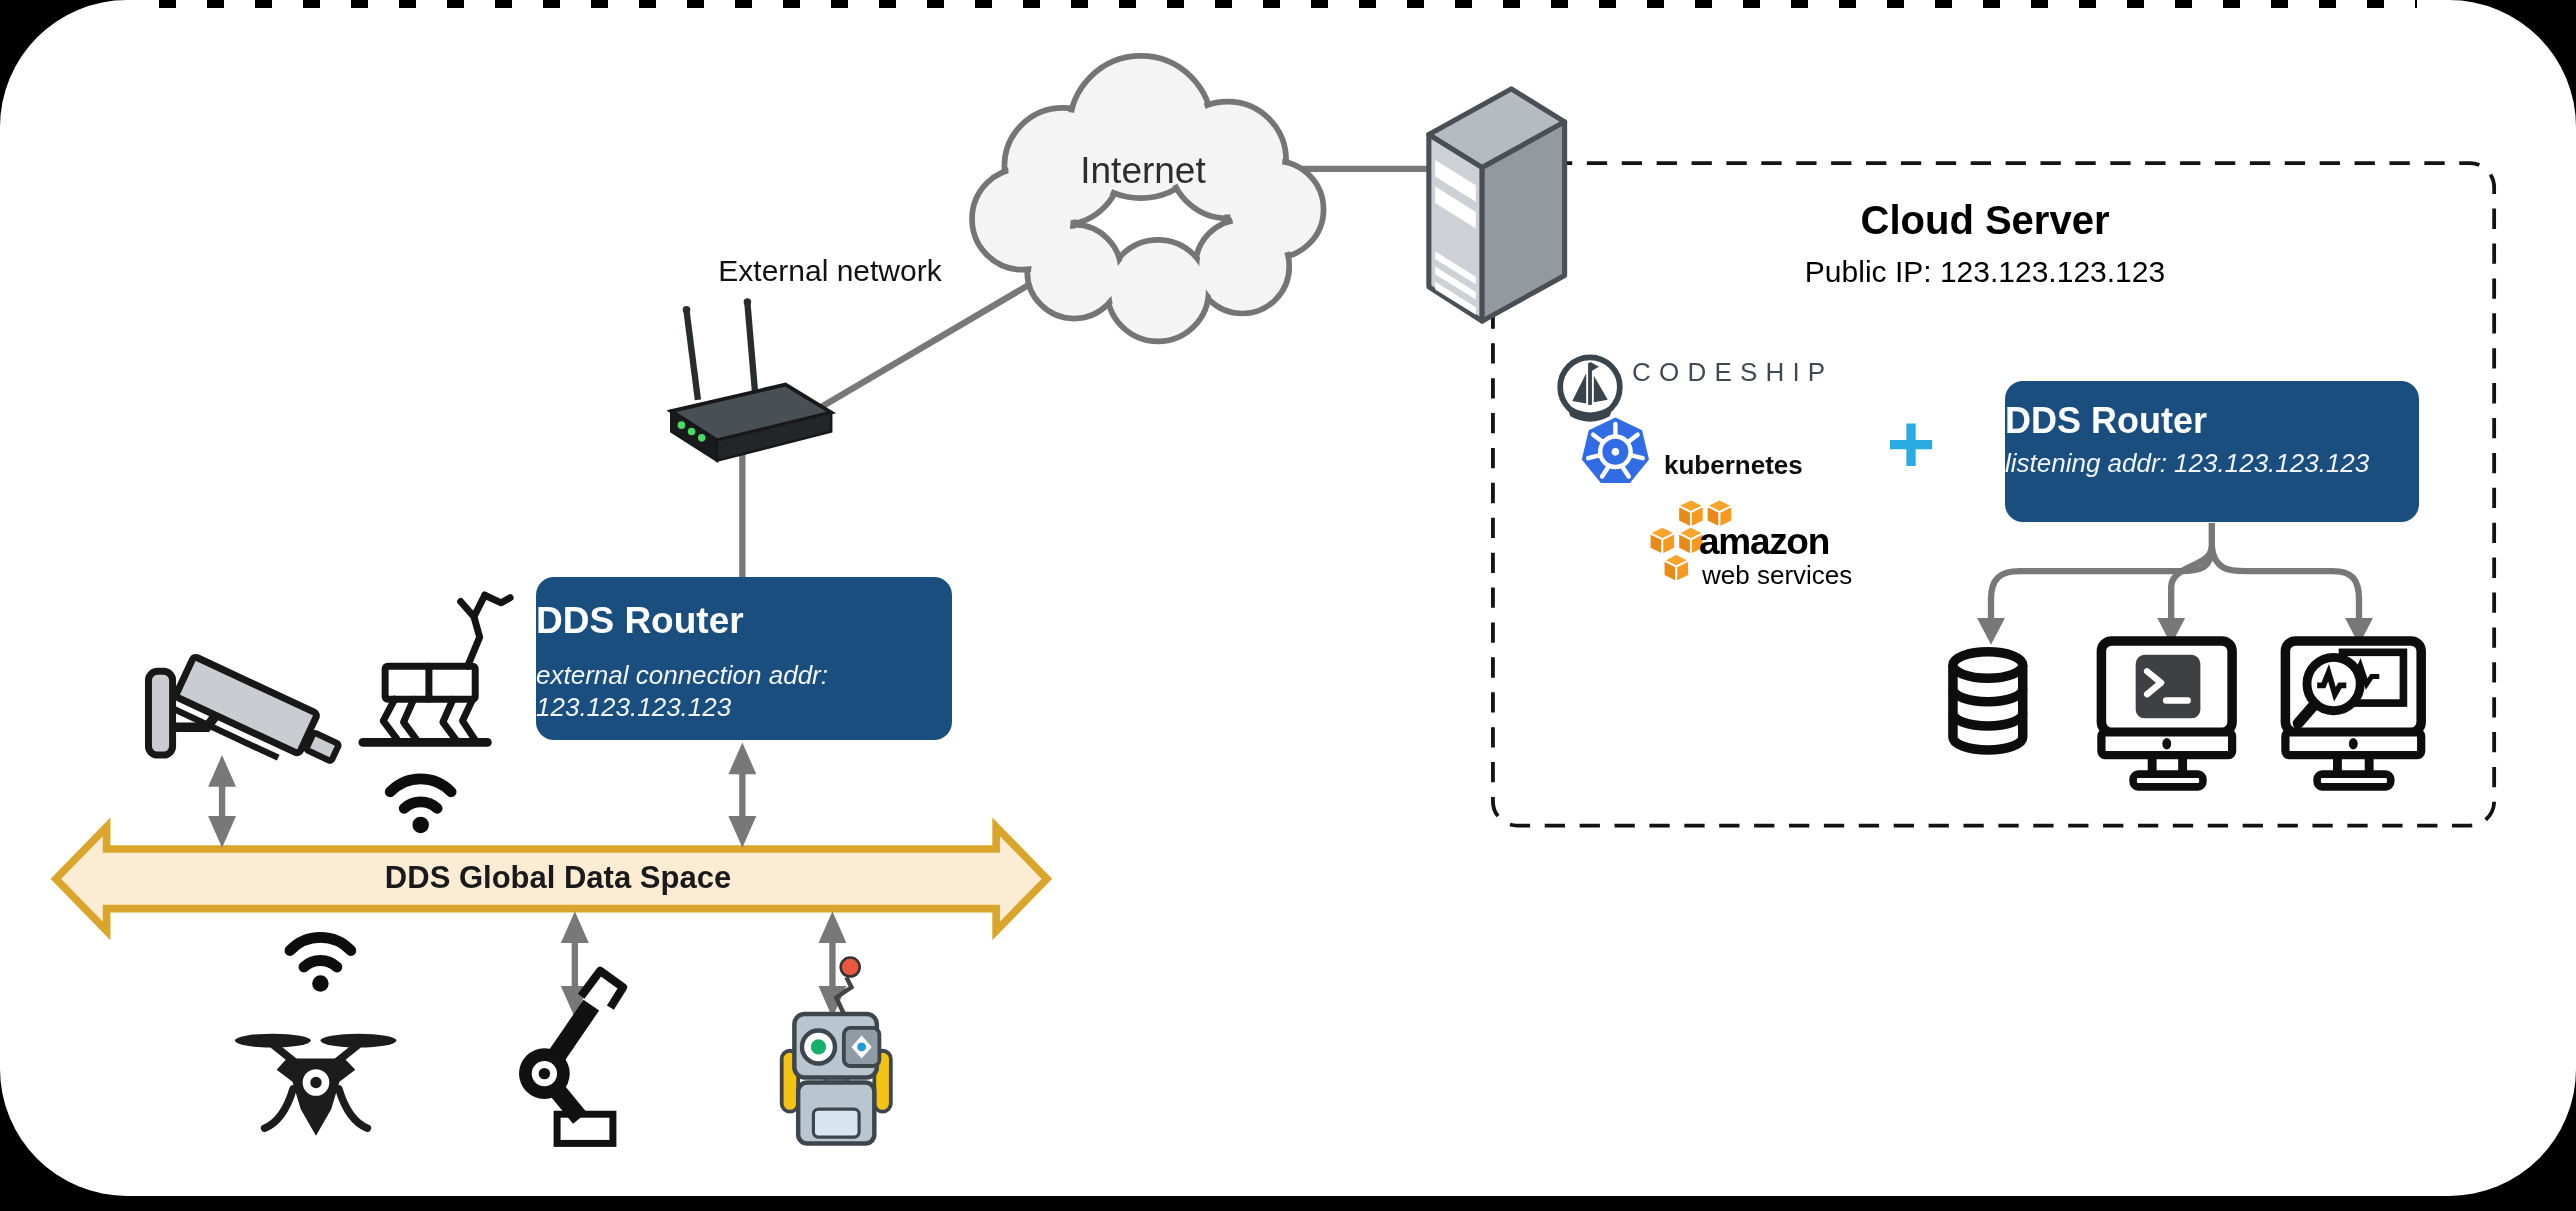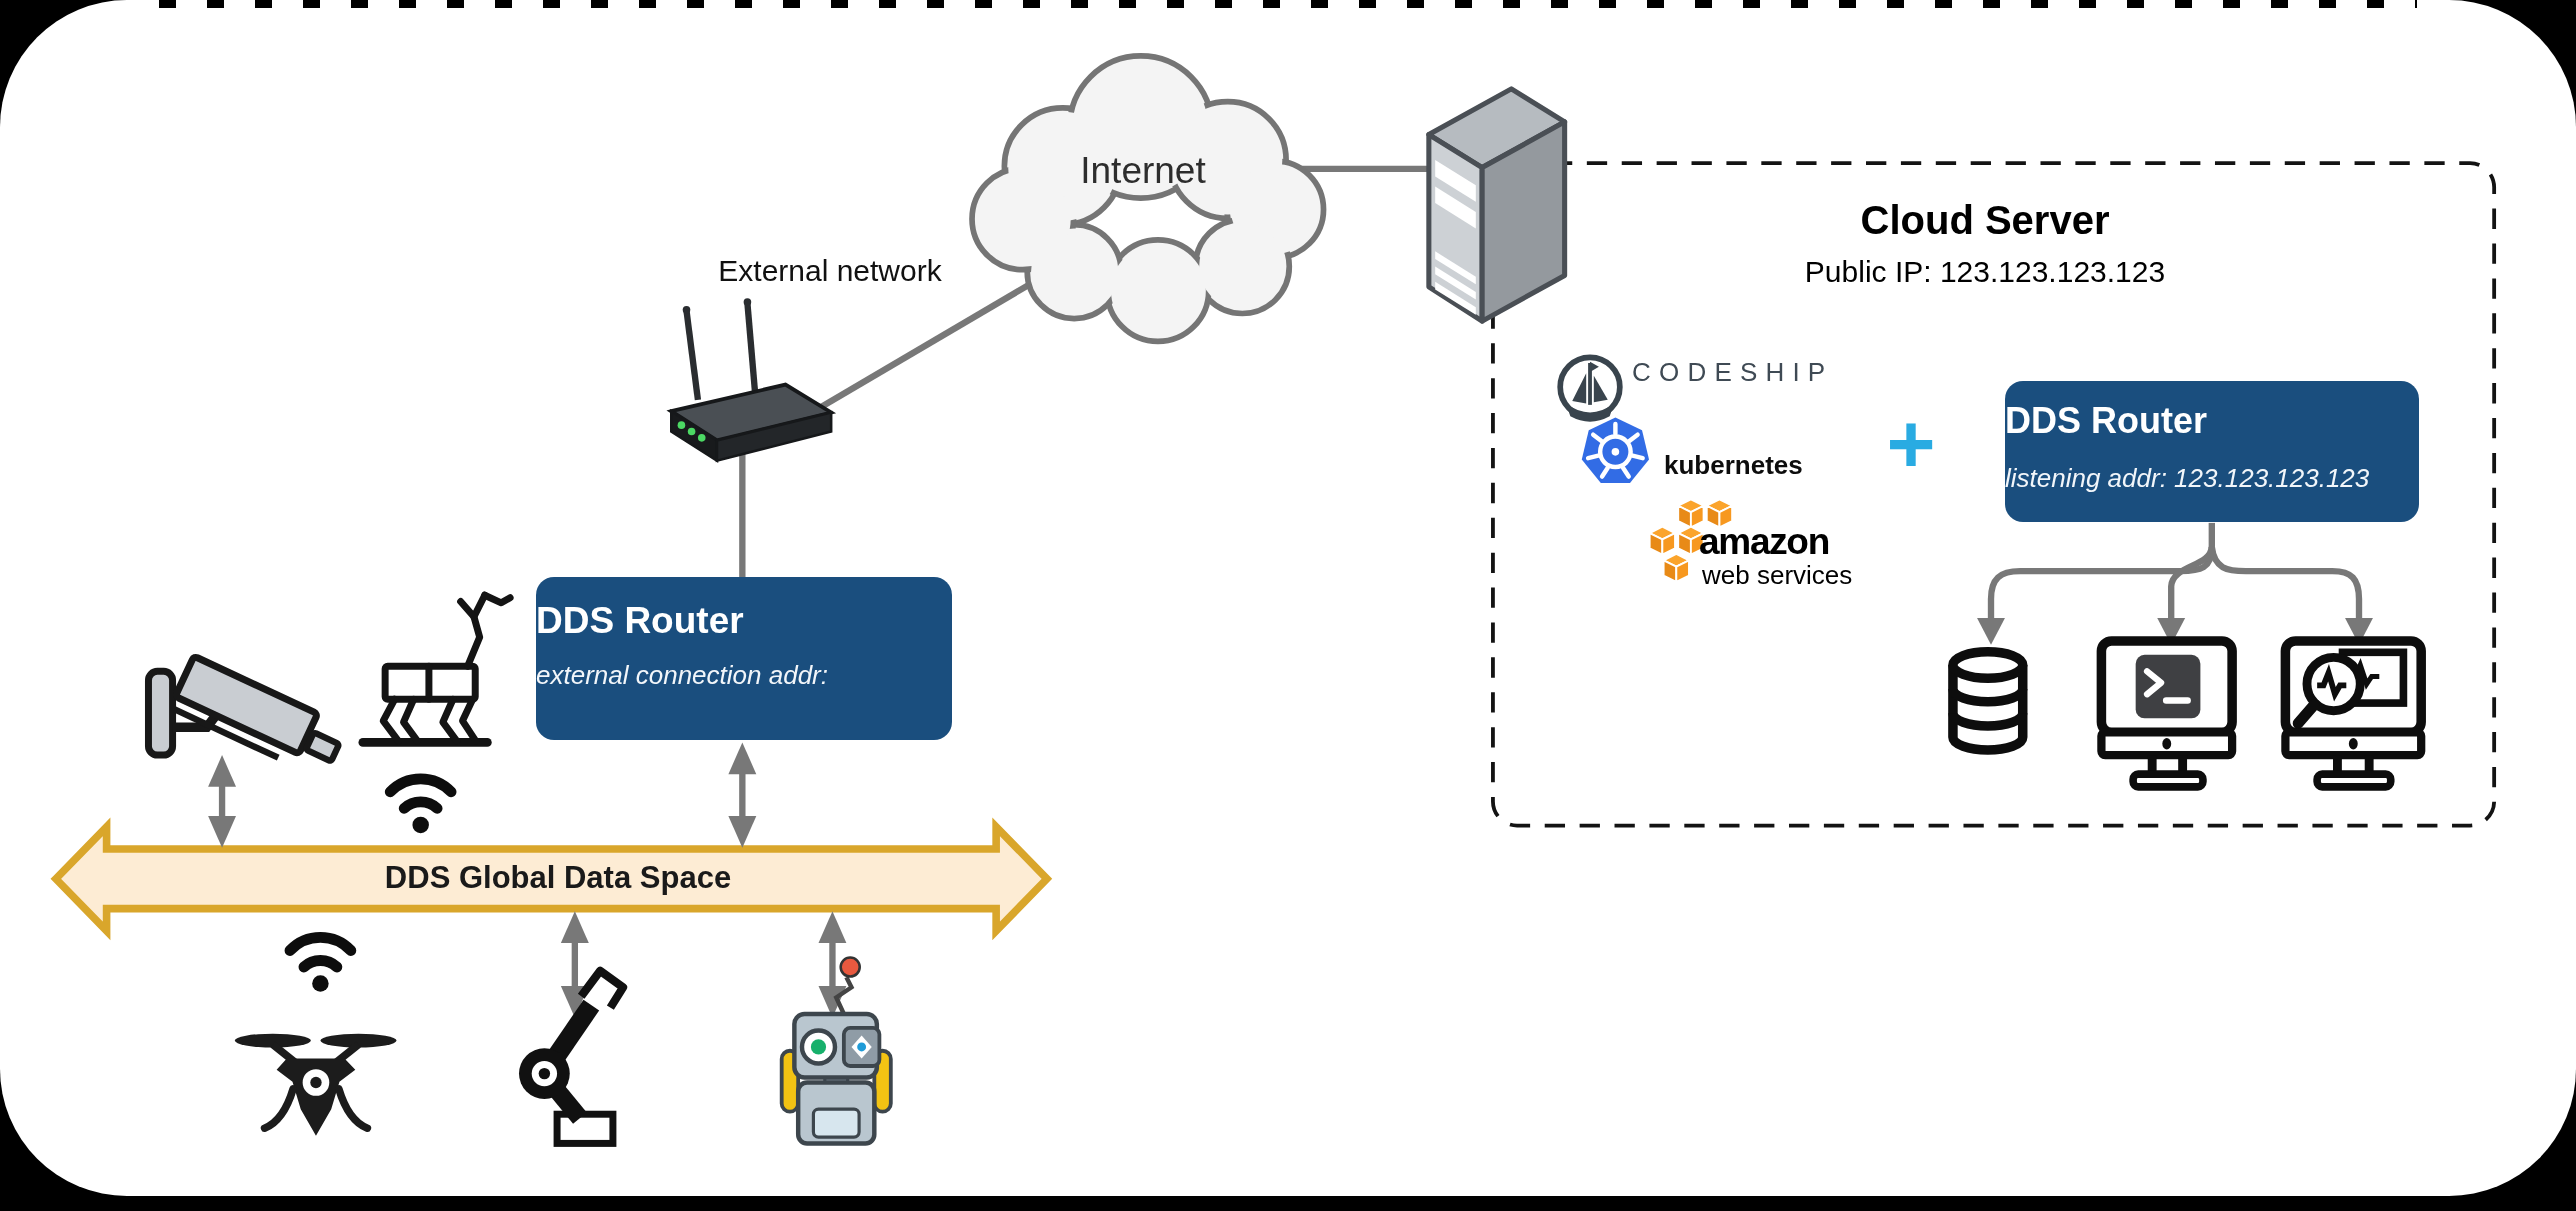--- a/index.html
+++ b/index.html
@@ -13,21 +13,21 @@
       background:repeating-linear-gradient(90deg,#000 0 17px,transparent 17px 48px);}
   .router-box{position:absolute;background:var(--router-box-blue,#1A4E7E);border-radius:18px;
       color:#fff;}
   .router-box .rb-title{font-weight:bold;font-size:37px;}
   .router-box .rb-addr{font-style:italic;font-size:26px;color:#f2f6fa;}
   #edge-router-box{left:536px;top:577px;width:416px;height:163px;}
   #edge-router-box .rb-title{margin-top:23px;}
   #edge-router-box .rb-addr{margin-top:18px;line-height:1.22;}
   #cloud-router-box{left:2005px;top:381px;width:414px;height:141px;}
   #cloud-router-box .rb-title{margin-top:19px;font-size:36px;}
-  #cloud-router-box .rb-addr{margin-top:21px;}
+  #cloud-router-box .rb-addr{margin-top:6px;}
   .lbl-internet{font-size:37px;color:#2d2d2d;}
   .lbl-net{font-size:30px;color:#111;line-height:1.32;}
   .lbl-band{font-size:31px;color:#1a1a1a;font-weight:bold;}
   .lbl-cs-title{font-size:40px;font-weight:bold;color:#000;}
   .lbl-cs-ip{font-size:30px;color:#000;}
   .lbl-plus{font-size:84px;font-weight:bold;color:var(--plus-blue,#29ABE2);}
   .lbl-codeship{font-size:26px;letter-spacing:8.2px;color:#3f4a54;}
   .lbl-k8s{font-size:26px;font-weight:bold;color:#0d0d0d;}
   .lbl-amazon{font-size:37px;font-weight:bold;color:#000;letter-spacing:-1.3px;}
   .lbl-aws-sub{font-size:26px;color:#000;}
@@ -297,20 +297,21 @@
 
   <div class="txt ctr lbl-internet" style="left:1143px;top:171px;">Internet</div>
 
   <div class="txt ctr lbl-net" style="left:830px;top:271px;">External network</div>
 
 
   <div class="router-box" id="edge-router-box">
     <div class="rb-title">DDS Router</div>
     <div class="rb-addr">
       <div>external connection addr:</div>
+      <div>123.123.123.123</div>
     </div>
   </div>
 
   <div class="txt ctr lbl-band" style="left:558px;top:878px;">DDS Global Data Space</div>
 
   <div class="txt ctr lbl-cs-title" style="left:1985px;top:220px;">Cloud Server</div>
   <div class="txt ctr lbl-cs-ip" style="left:1985px;top:272px;">Public IP: 123.123.123.123</div>
 
   <div class="txt vctr lbl-codeship" style="left:1632px;top:372px;">CODESHIP</div>
   <div class="txt vctr lbl-k8s" style="left:1664px;top:465px;">kubernetes</div>

